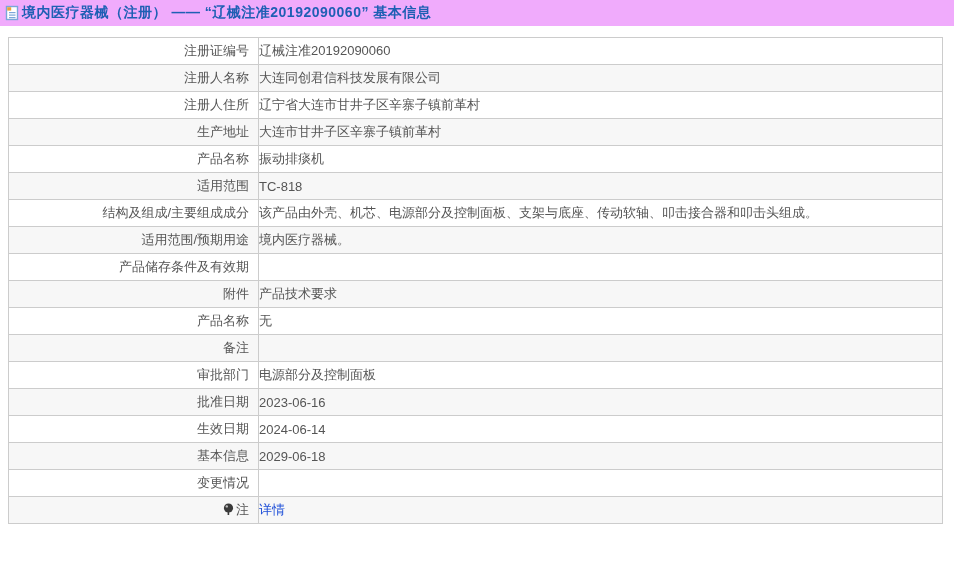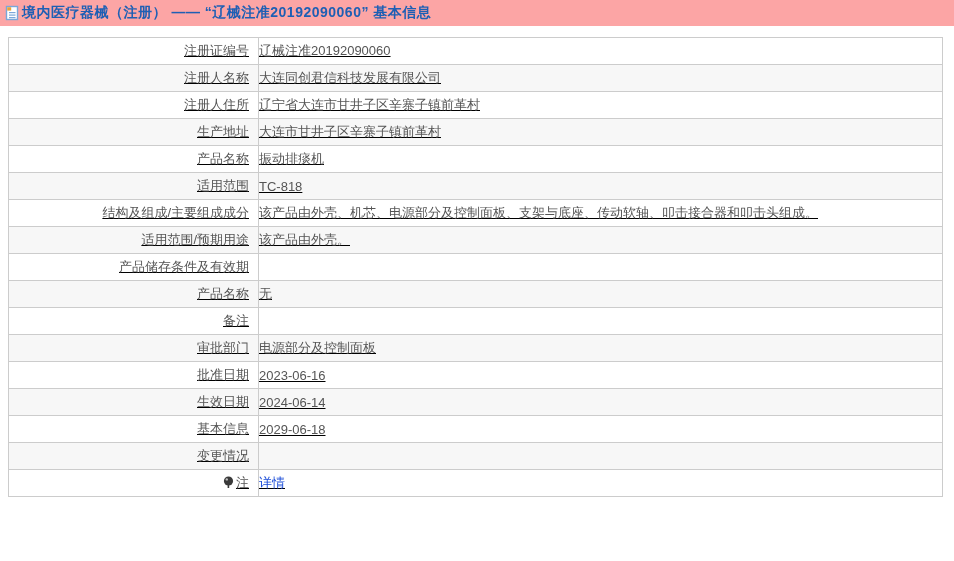--- a/index.html
+++ b/index.html
@@ -4,40 +4,39 @@
 <style>
   * { margin: 0; padding: 0; box-sizing: border-box; }
   html, body {
     width: 954px; height: 561px;
     background: #ffffff;
     font-family: "Liberation Sans", "DejaVu Sans", sans-serif;
     overflow: hidden;
   }
   .titlebar {
     height: 26px;
-    background: #fca5a5;
+    background: #f0abfc;
     display: flex;
     align-items: center;
     padding-left: 5px;
     gap: 3px;
   }
   .doc-icon { width: 14px; height: 16px; display: inline-flex; align-items: center; }
   .titlebar .title {
     color: #1e5fb4;
     font-size: 14px;
     font-weight: bold;
     letter-spacing: 0.5px;
     white-space: nowrap;
   }
   .info-table {
     margin: 11px 11px 0 8px;
     width: 935px;
     border-collapse: collapse;
     table-layout: fixed;
-    text-decoration: underline;
   }
   .info-table tr { height: 27px; }
   .info-table th, .info-table td {
     border: 1px solid #cccccc;
     font-size: 13px;
     font-weight: normal;
     color: #555555;
     vertical-align: middle;
     overflow: hidden;
     white-space: nowrap;
@@ -104,25 +103,29 @@
       <tr>
     <th>适用范围</th>
     <td>TC-818</td>
   </tr>
       <tr>
     <th>结构及组成/主要组成成分</th>
     <td>该产品由外壳、机芯、电源部分及控制面板、支架与底座、传动软轴、叩击接合器和叩击头组成。</td>
   </tr>
       <tr>
     <th>适用范围/预期用途</th>
-    <td>该产品由外壳。</td>
+    <td>境内医疗器械。</td>
   </tr>
       <tr>
     <th>产品储存条件及有效期</th>
     <td></td>
+  </tr>
+      <tr>
+    <th>附件</th>
+    <td>产品技术要求</td>
   </tr>
       <tr>
     <th>产品名称</th>
     <td>无</td>
   </tr>
       <tr>
     <th>备注</th>
     <td></td>
   </tr>
       <tr>

